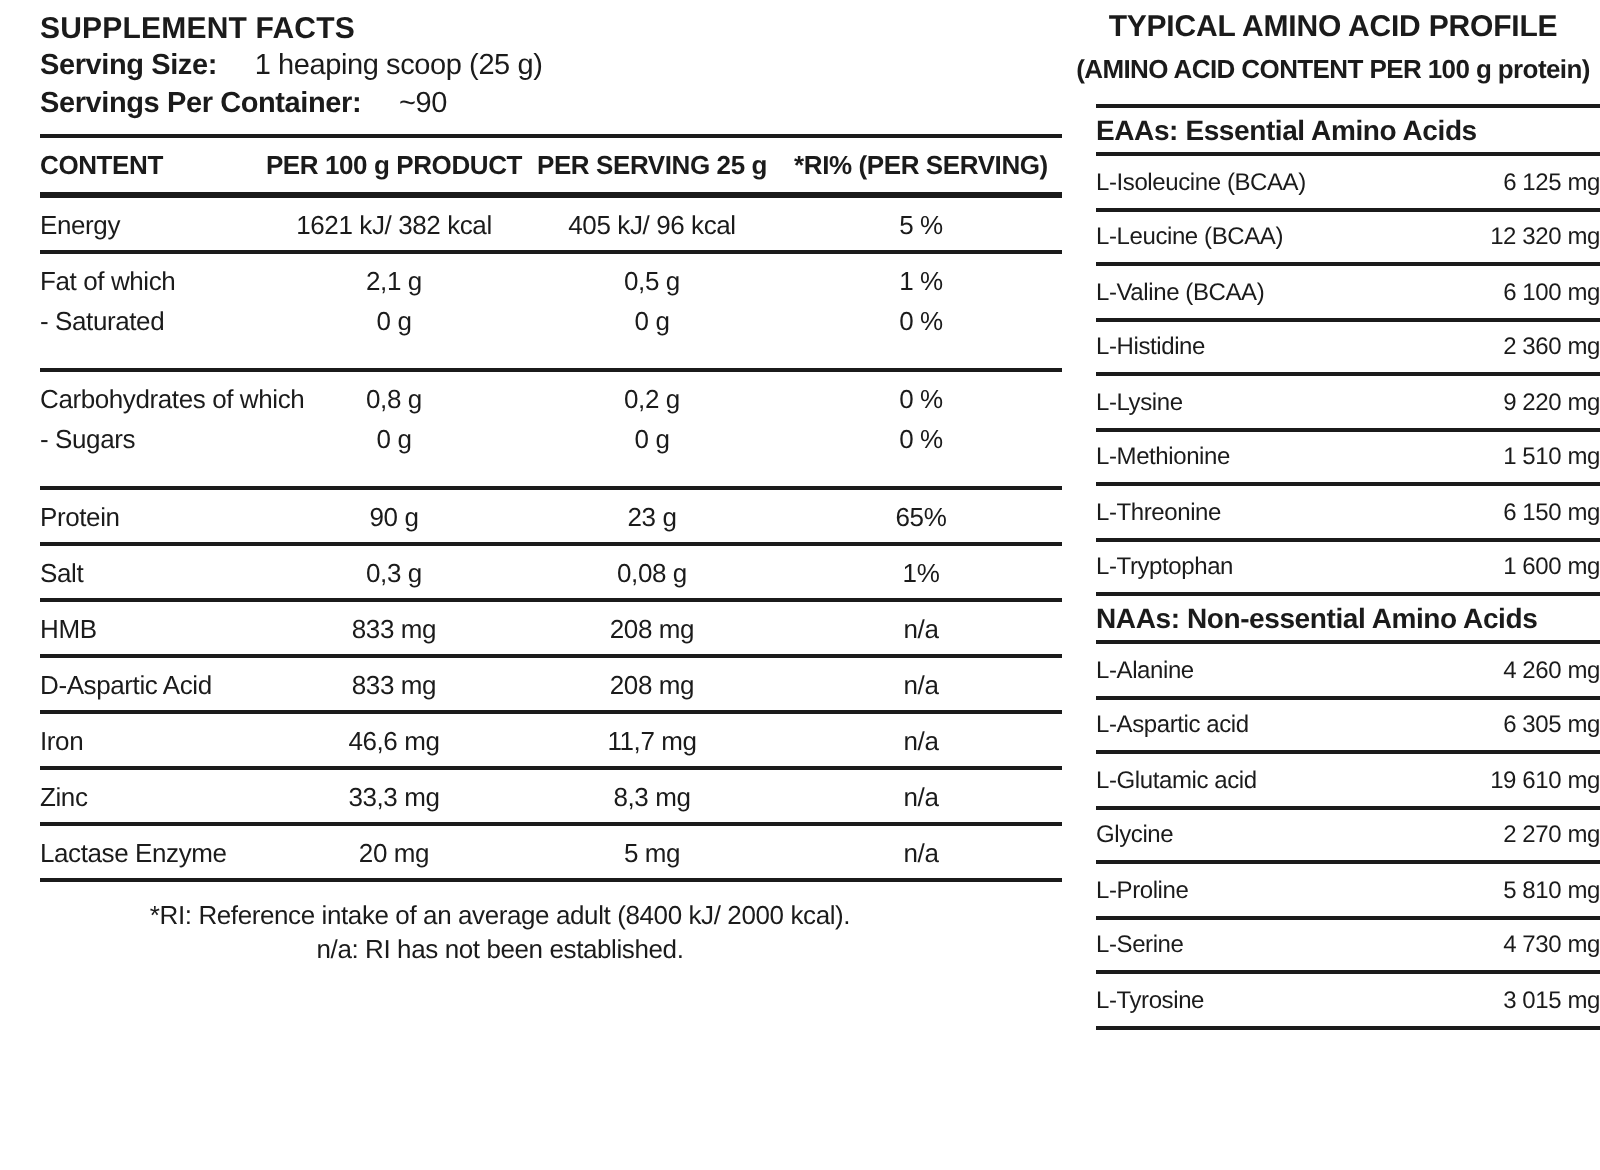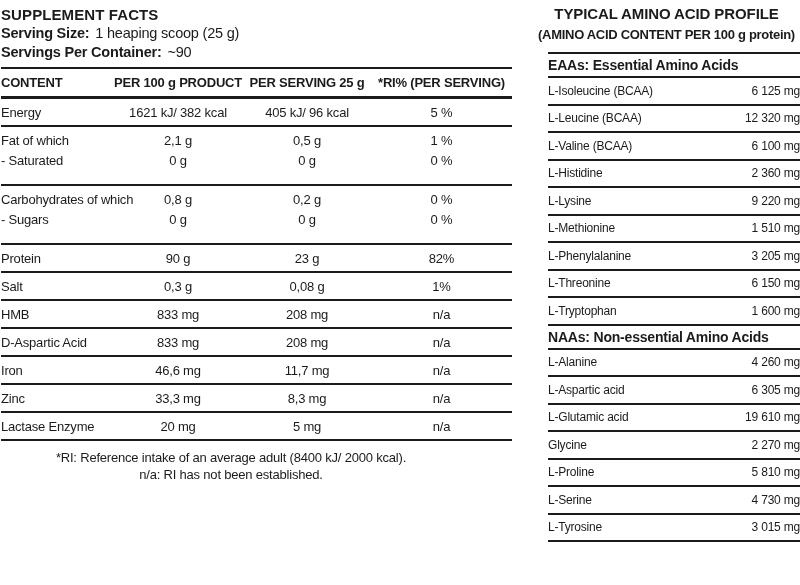--- a/index.html
+++ b/index.html
@@ -6,25 +6,25 @@
   body {
     width: 800px; height: 585px;
     background: #ffffff;
     color: #1b1b1b;
     font-family: "Liberation Sans", sans-serif;
     position: relative;
     overflow: hidden;
   }
 
   
-  .left-panel { position: absolute; left: 1px; top: 5px; width: 511px; }
+  .left-panel { position: absolute; left: 20px; top: 5px; width: 511px; }
   .sf-title { font-size: 15px; font-weight: bold; line-height: 19px; letter-spacing: 0.1px; }
   .sf-line { font-size: 14.5px; line-height: 19px; letter-spacing: -0.2px; }
   .sf-line .lbl { font-weight: bold; }
-  .sf-line .val { margin-left: 2px; }
+  .sf-line .val { margin-left: 15px; }
 
   table.sf-table {
     border-collapse: collapse;
     table-layout: fixed;
     width: 511px;
     margin-top: 5px;
     border-top: 2px solid #1b1b1b;
     border-bottom: 2px solid #1b1b1b;
   }
   table.sf-table th {
@@ -131,21 +131,21 @@
         <tr class="multi-next">
     <td>- Sugars</td>
     <td>0 g</td>
     <td>0 g</td>
     <td>0 %</td>
   </tr>
         <tr class="group-start">
     <td>Protein</td>
     <td>90 g</td>
     <td>23 g</td>
-    <td>82%</td>
+    <td>65%</td>
   </tr>
         <tr class="group-start">
     <td>Salt</td>
     <td>0,3 g</td>
     <td>0,08 g</td>
     <td>1%</td>
   </tr>
         <tr class="group-start">
     <td>HMB</td>
     <td>833 mg</td>
@@ -210,24 +210,20 @@
   </div>
           <div class="ap-row">
     <span class="amino-name">L-Lysine</span>
     <span class="amino-value">9 220 mg</span>
   </div>
           <div class="ap-row">
     <span class="amino-name">L-Methionine</span>
     <span class="amino-value">1 510 mg</span>
   </div>
           <div class="ap-row">
-    <span class="amino-name">L-Phenylalanine</span>
-    <span class="amino-value">3 205 mg</span>
-  </div>
-          <div class="ap-row">
     <span class="amino-name">L-Threonine</span>
     <span class="amino-value">6 150 mg</span>
   </div>
           <div class="ap-row">
     <span class="amino-name">L-Tryptophan</span>
     <span class="amino-value">1 600 mg</span>
   </div>
         </div>
   </div>
       <div class="ap-section">

